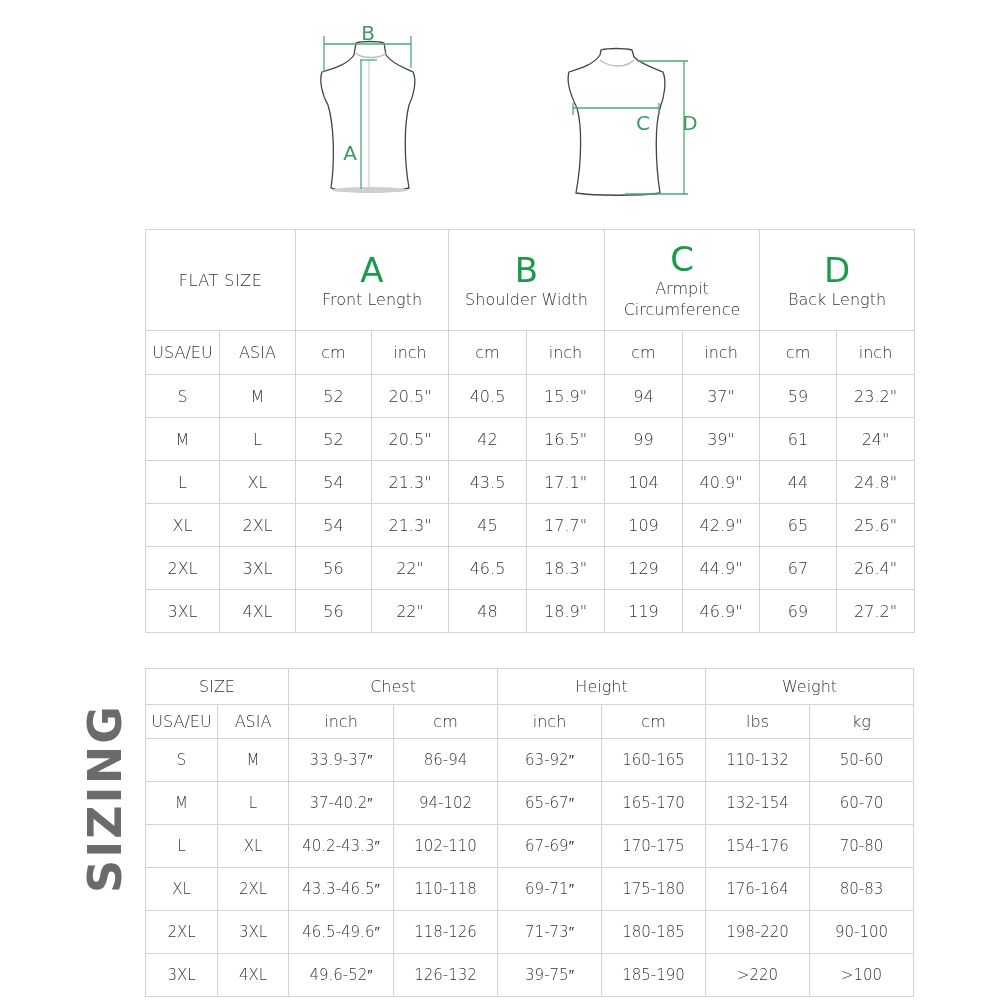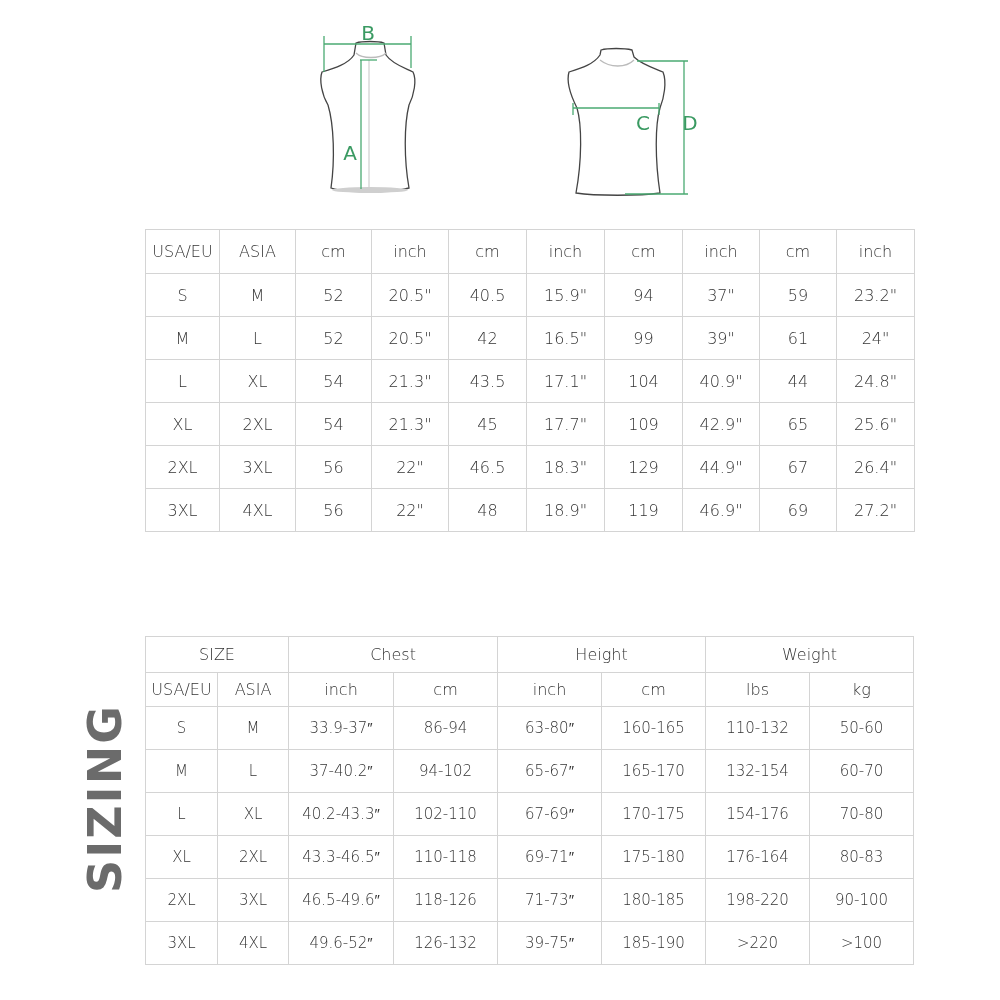--- a/index.html
+++ b/index.html
@@ -9,21 +9,21 @@
   table { border-collapse: collapse; position: absolute; table-layout: fixed; }
   td { border: 1px solid #d4d4d4; text-align: center; vertical-align: middle; padding: 0;
        font-size: 16px; color: #333333; font-weight: 300; white-space: nowrap; }
   #flat-table { left: 145px; top: 229px; width: 769px; }
   #flat-table .head-row td { height: 100px; }
   #flat-table .unit-row td { height: 43px; font-size: 16px; }
   #flat-table .data-row td { height: 42px; font-size: 16px; }
   .big-letter { display: block; font-size: 34px; font-weight: 500; color: #1a9a4a; line-height: 38px; }
   .sub-label { display: block; font-size: 16px; color: #333; line-height: 21px; }
   .flat-label { font-size: 16px; letter-spacing: 0.5px; }
-  #body-table { left: 145px; top: 636px; width: 768px; border-radius: 11px; }
+  #body-table { left: 145px; top: 668px; width: 768px; border-radius: 11px; }
   #body-table .h1 td { height: 35px; font-size: 16px; }
   #body-table .h2 td { height: 33px; font-size: 16px; }
   #body-table .data-row td { height: 42px; font-size: 15px; }
   .sizing-label { position: absolute; left: 78px; top: 893px; transform-origin: left top;
                   transform: rotate(-90deg); font-family: "DejaVu Sans", sans-serif;
                   font-size: 46px; font-weight: bold; color: #6b6b6b; letter-spacing: 2px; }
 </style>
 </head>
 <body>
 
@@ -68,20 +68,40 @@
     <col style="width:76px">
       <col style="width:77px">
     <col style="width:78px">
       <col style="width:78px">
     <col style="width:78px">
       <col style="width:77px">
     <col style="width:77px">
       <col style="width:78px">
   </colgroup>
   <tbody>
+      <tr class="head-row">
+    <td colspan="2" class="flat-label">FLAT SIZE</td>
+    <td colspan="2">
+      <span class="big-letter">A</span>
+      <span class="sub-label">Front Length</span>
+    </td>
+    <td colspan="2">
+      <span class="big-letter">B</span>
+      <span class="sub-label">Shoulder Width</span>
+    </td>
+    <td colspan="2">
+      <span class="big-letter">C</span>
+      <span class="sub-label">Armpit</span>
+      <span class="sub-label">Circumference</span>
+    </td>
+    <td colspan="2">
+      <span class="big-letter">D</span>
+      <span class="sub-label">Back Length</span>
+    </td>
+  </tr>
   <tr class="unit-row">
     <td>USA/EU</td>
     <td>ASIA</td>
     <td>cm</td>
     <td>inch</td>
     <td>cm</td>
     <td>inch</td>
     <td>cm</td>
     <td>inch</td>
     <td>cm</td>
@@ -190,21 +210,21 @@
     <td>inch</td>
     <td>cm</td>
     <td>lbs</td>
     <td>kg</td>
   </tr>
   <tr class="data-row">
     <td>S</td>
         <td>M</td>
         <td>33.9-37″</td>
         <td>86-94</td>
-        <td>63-80″</td>
+        <td>63-92″</td>
         <td>160-165</td>
         <td>110-132</td>
         <td>50-60</td>
   </tr>
   <tr class="data-row">
     <td>M</td>
         <td>L</td>
         <td>37-40.2″</td>
         <td>94-102</td>
         <td>65-67″</td>

